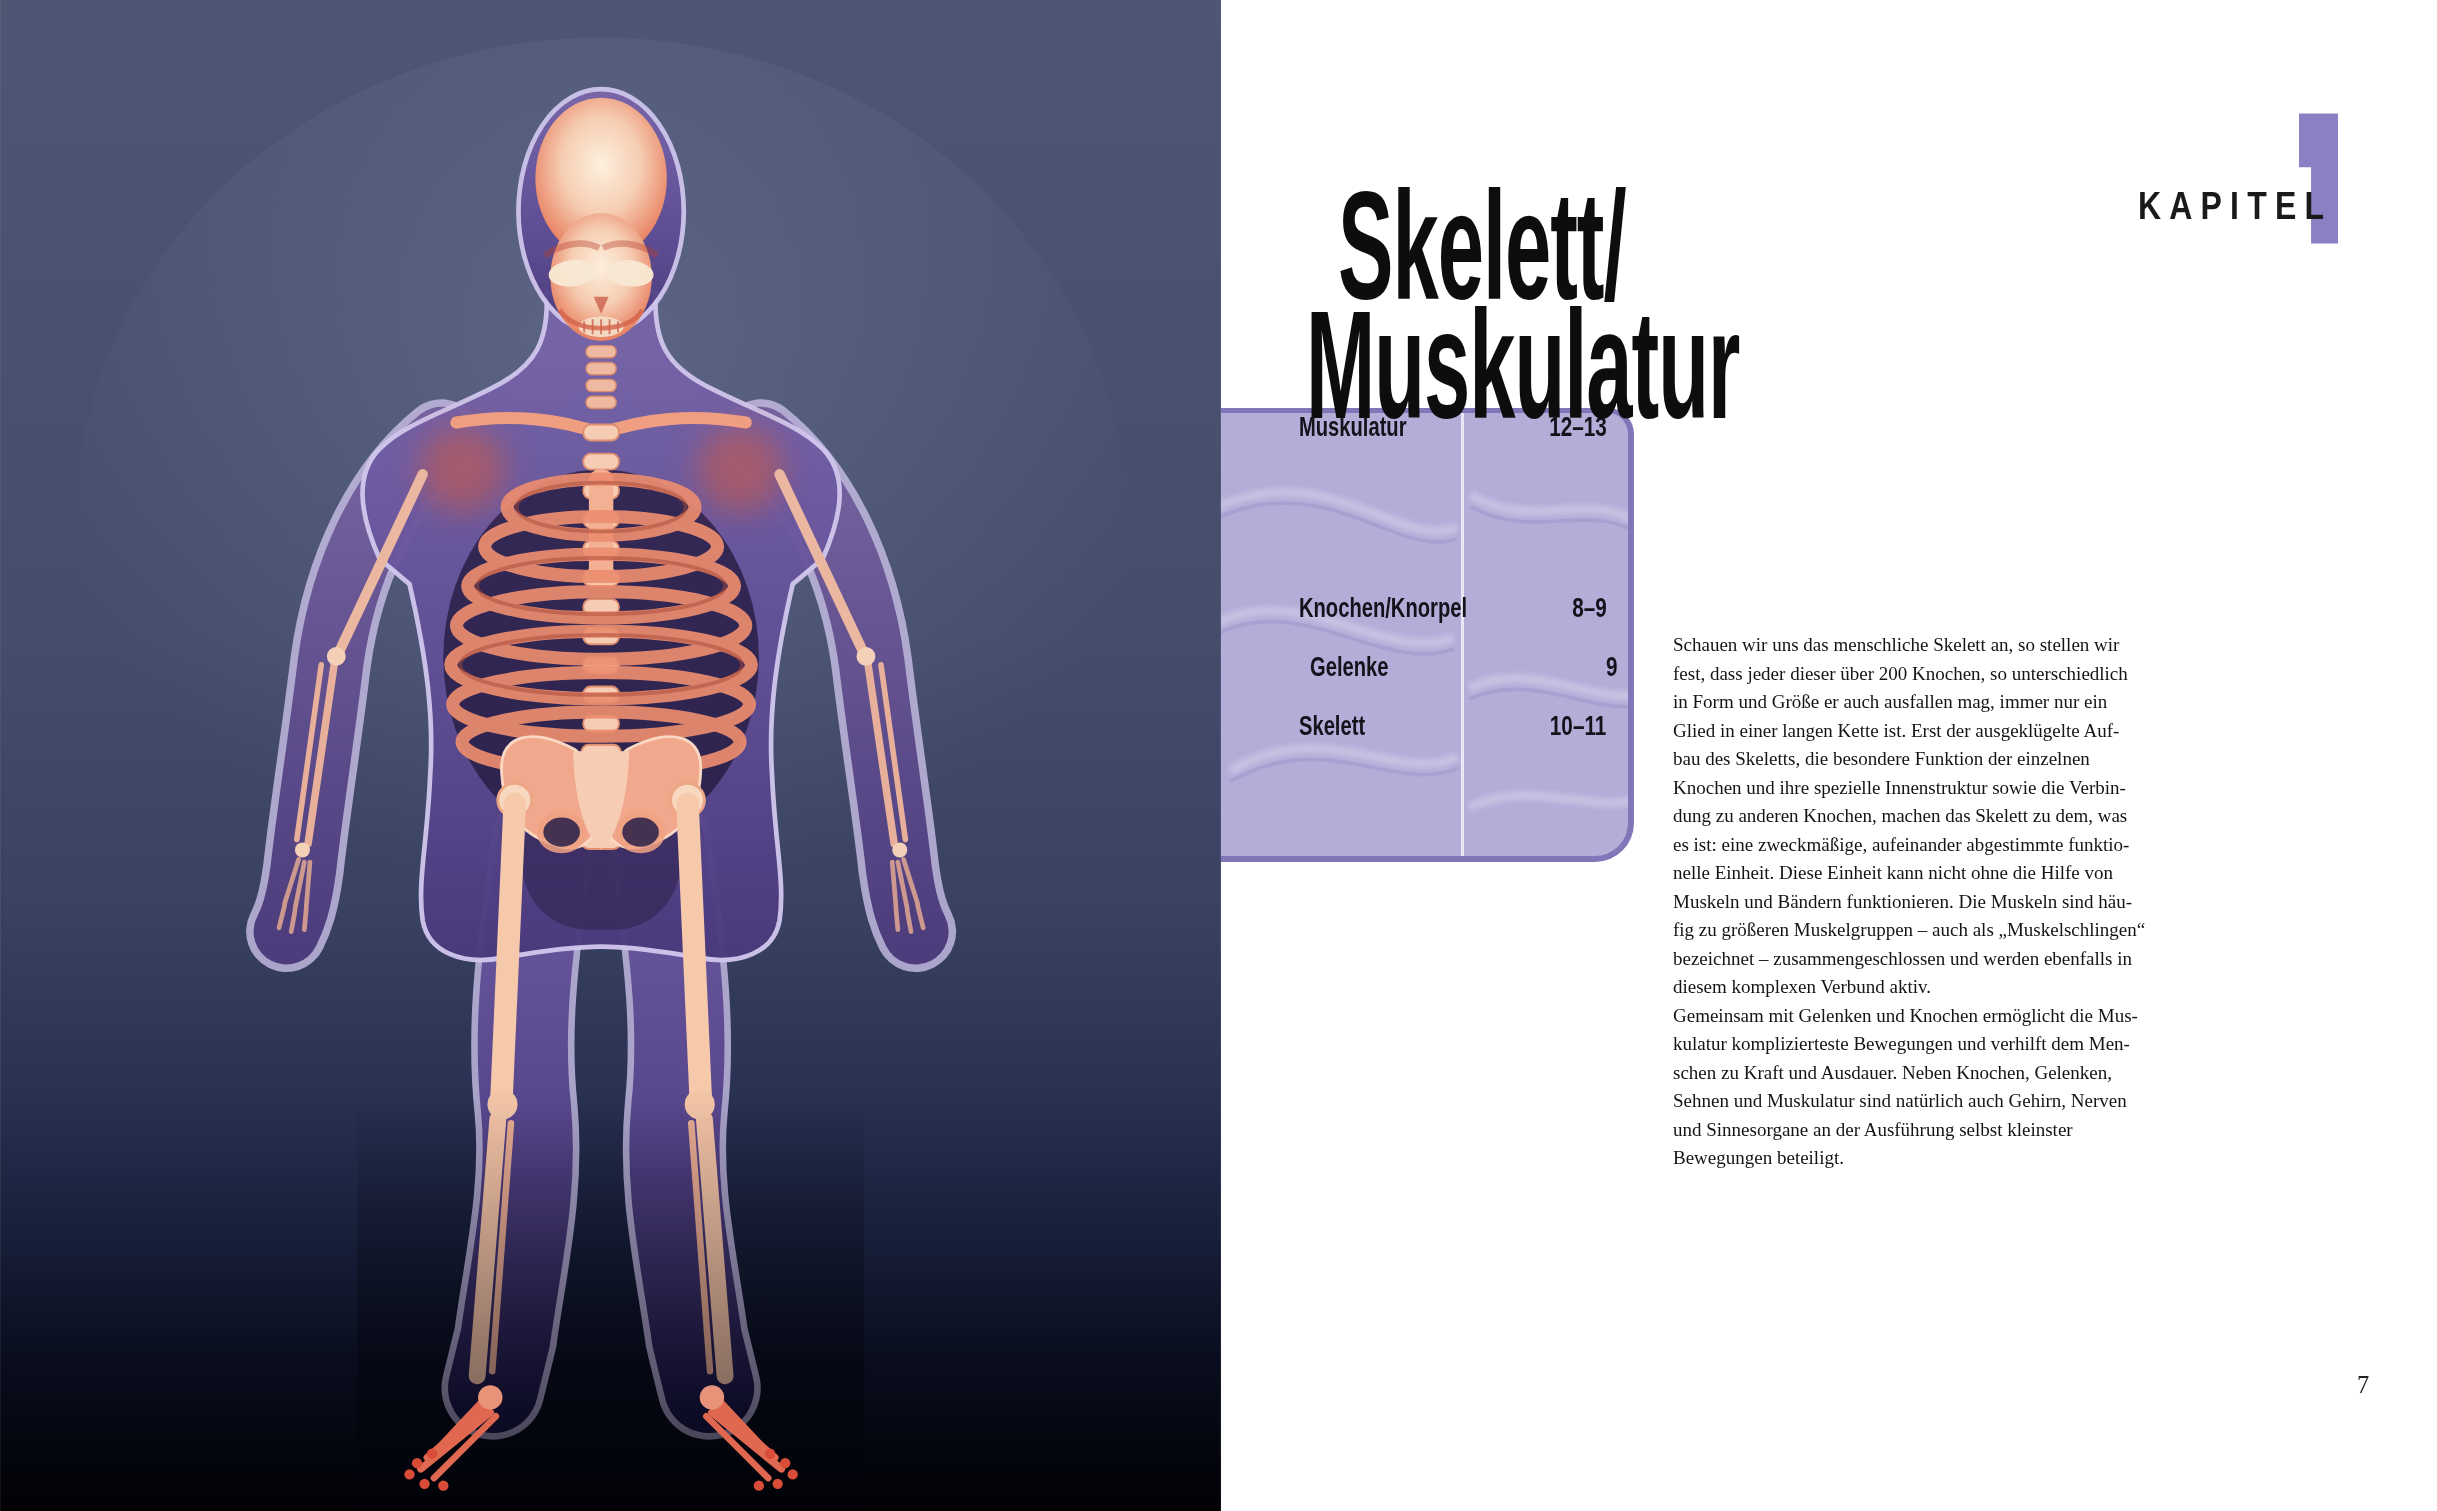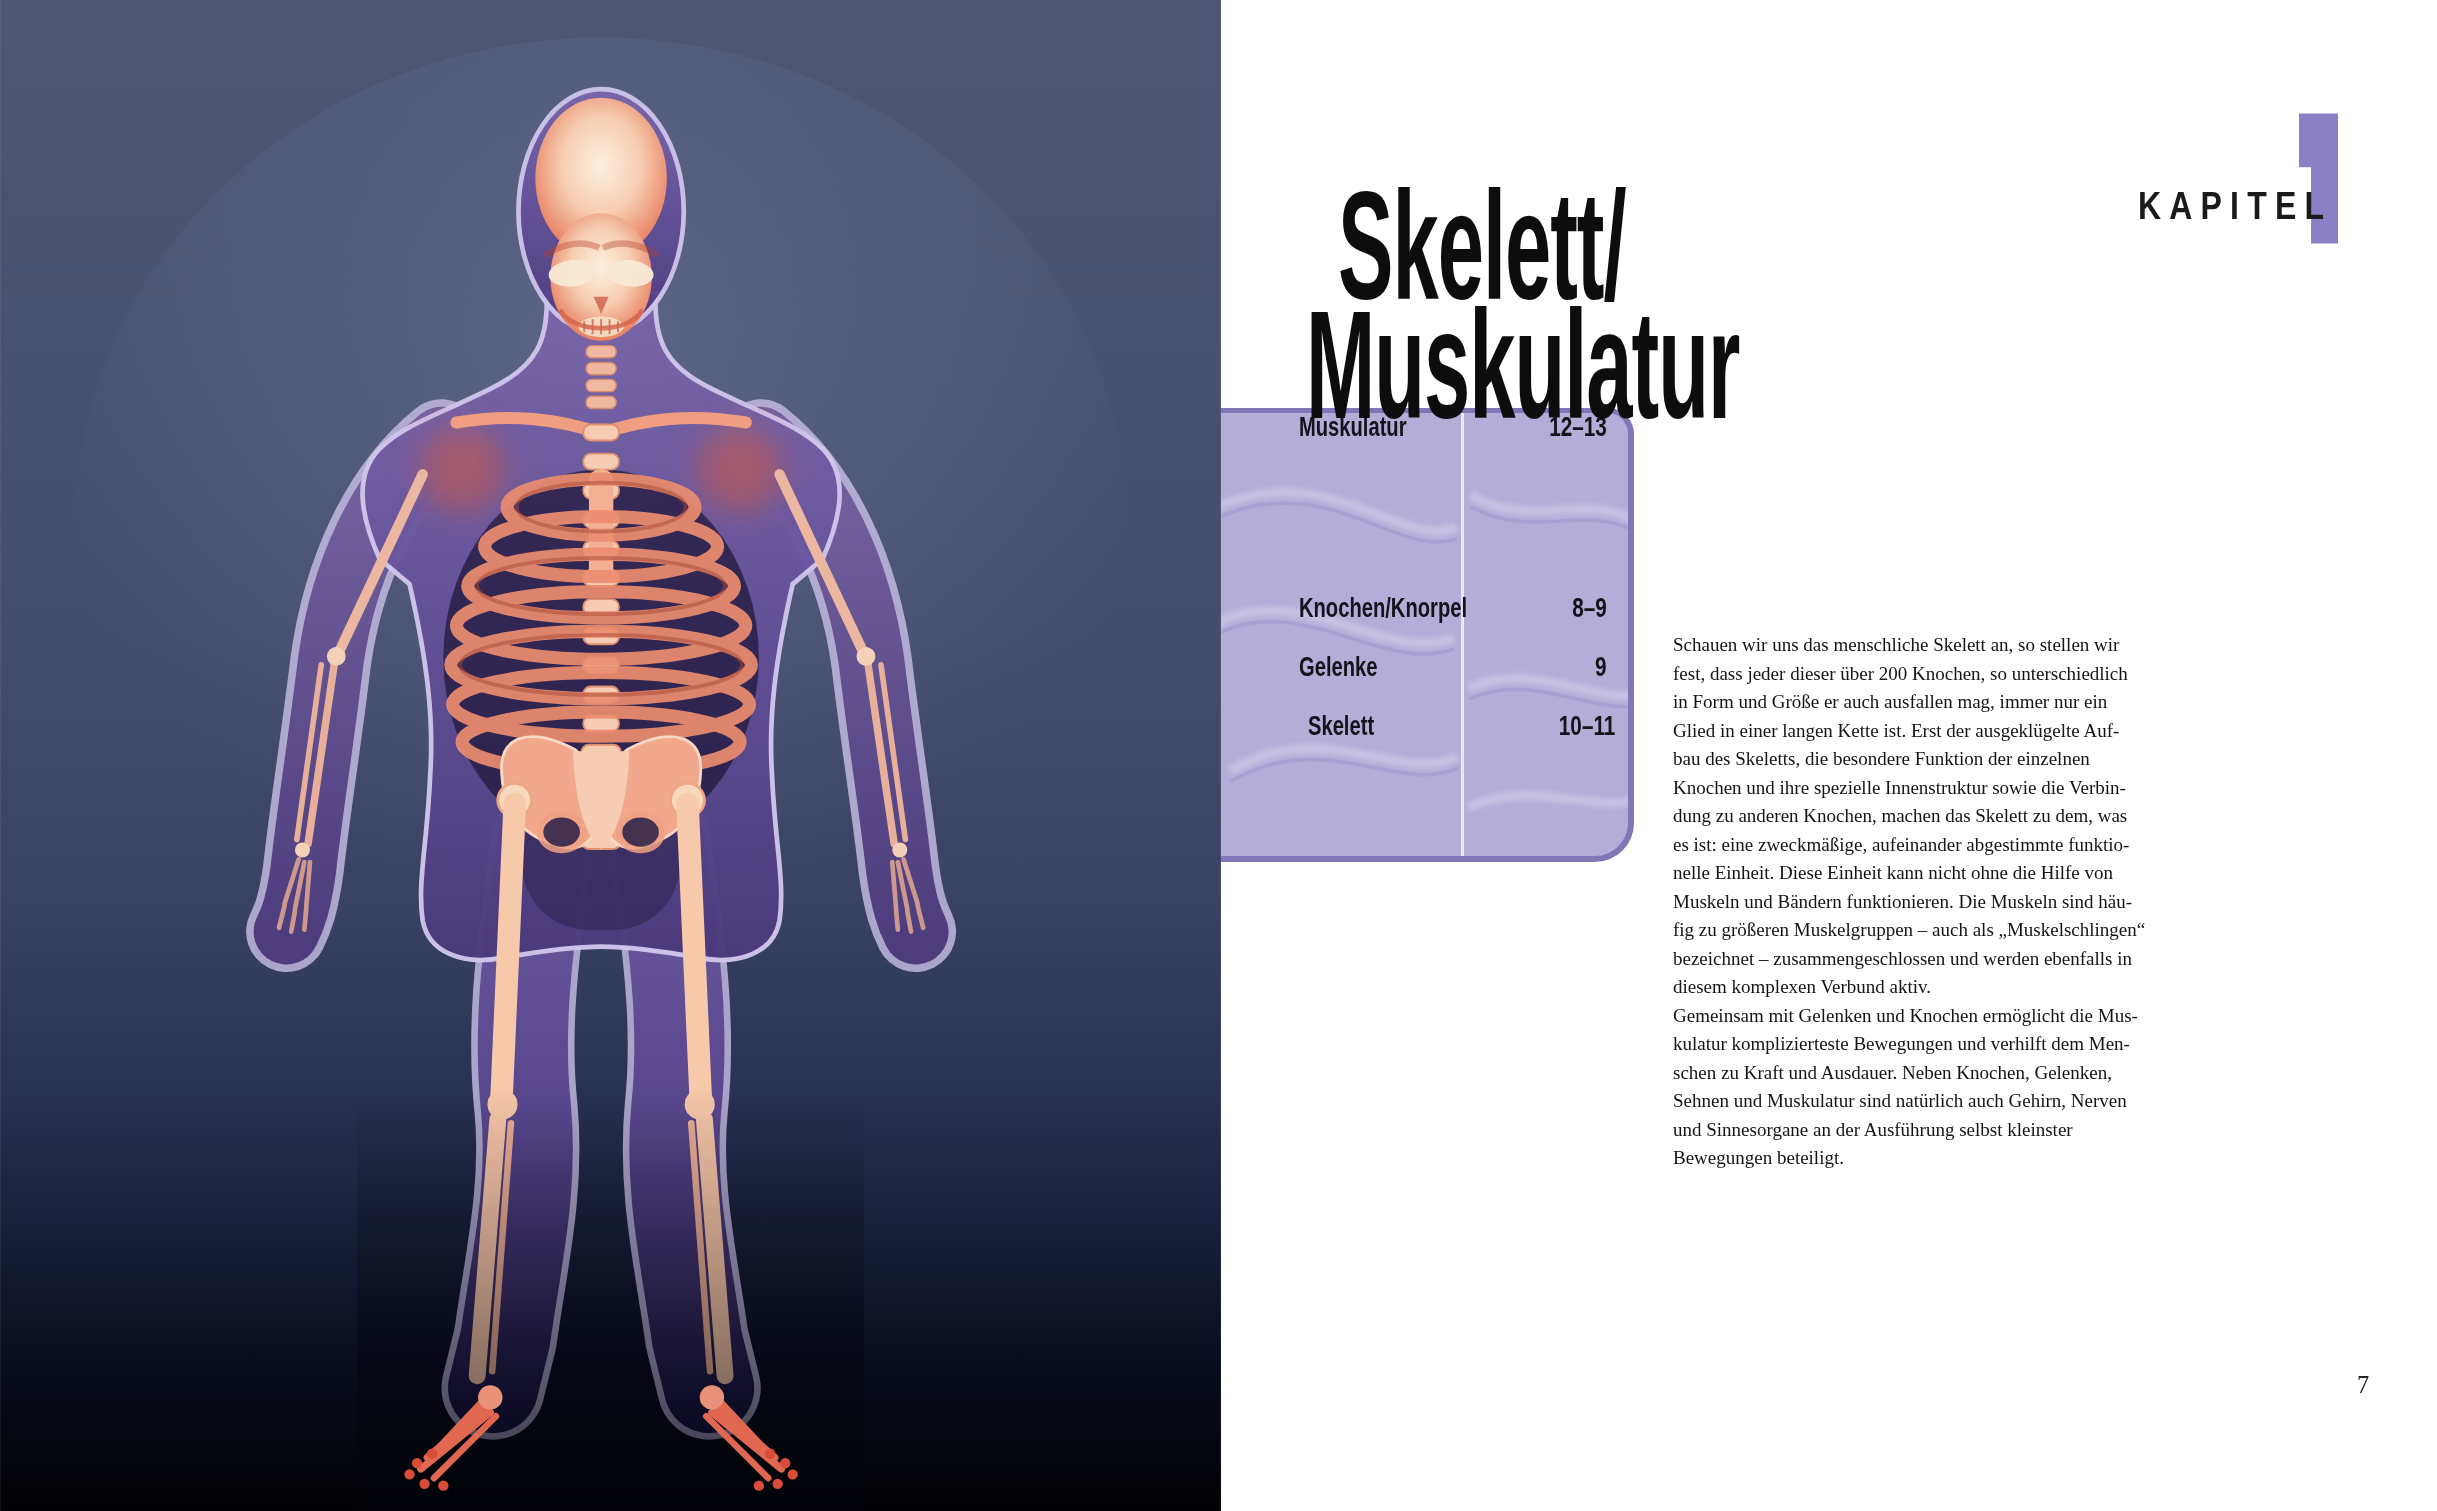--- a/index.html
+++ b/index.html
@@ -47,22 +47,22 @@
     overflow:hidden;
   }
   .toc-texture{position:absolute;left:0;top:0;width:100%;height:100%;}
   .toc-divider{
     position:absolute;left:240px;top:0;bottom:0;width:2.8px;
     background:rgba(244,242,252,.85);
   }
   .toc-row{position:absolute;left:0;width:100%;height:30px;}
   .toc-row:nth-of-type(1){top:123px;}
   .toc-row:nth-of-type(2){top:181px;}
-  .toc-row:nth-of-type(3){top:240px;}
-  .toc-row:nth-of-type(4){top:299px;margin-left:9px;}
+  .toc-row:nth-of-type(3){top:240px;margin-left:11px;}
+  .toc-row:nth-of-type(4){top:299px;}
   .toc-label{
     position:absolute;left:78px;top:0;
     font-size:28px;line-height:28px;font-weight:bold;color:#14121a;
     white-space:nowrap;
     transform:scaleX(.72);transform-origin:left top;
   }
   .toc-pages{
     position:absolute;right:21.6px;top:0;
     font-size:28px;line-height:28px;font-weight:bold;color:#14121a;
     white-space:nowrap;

